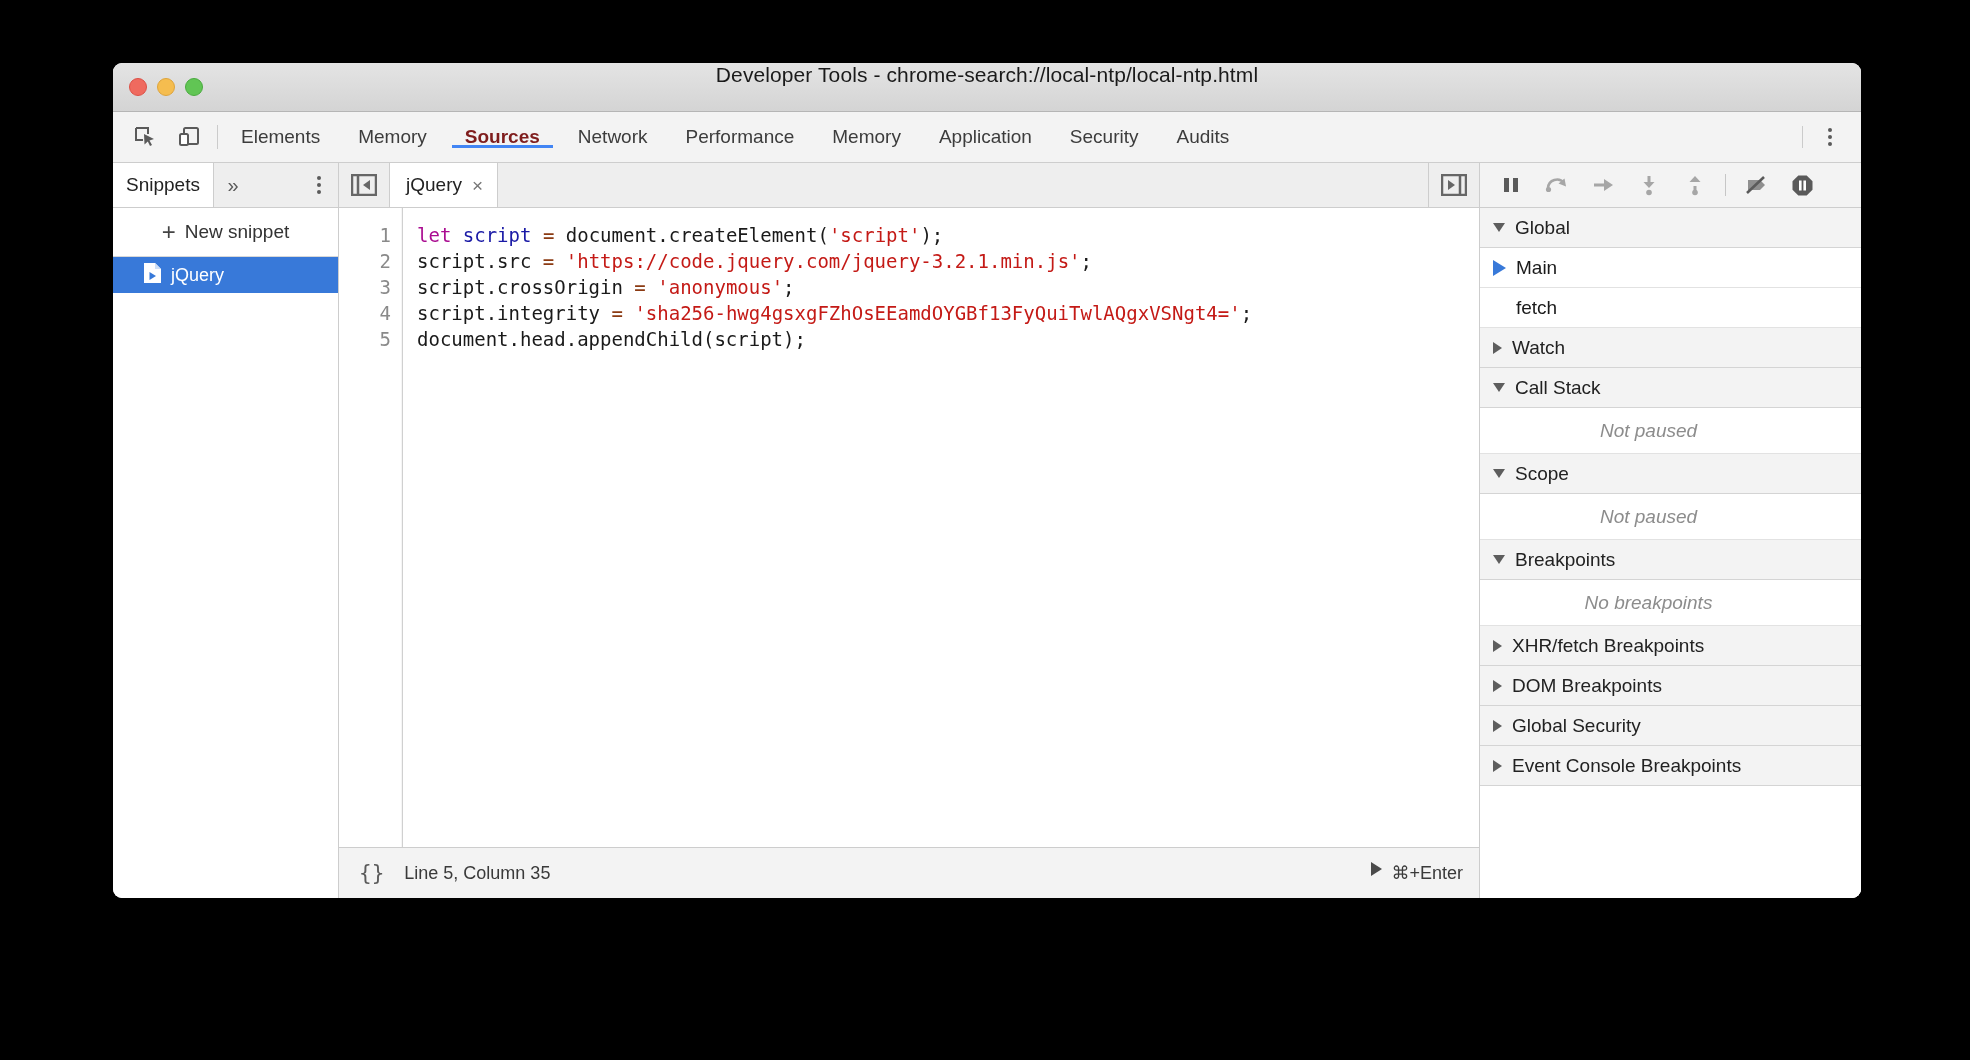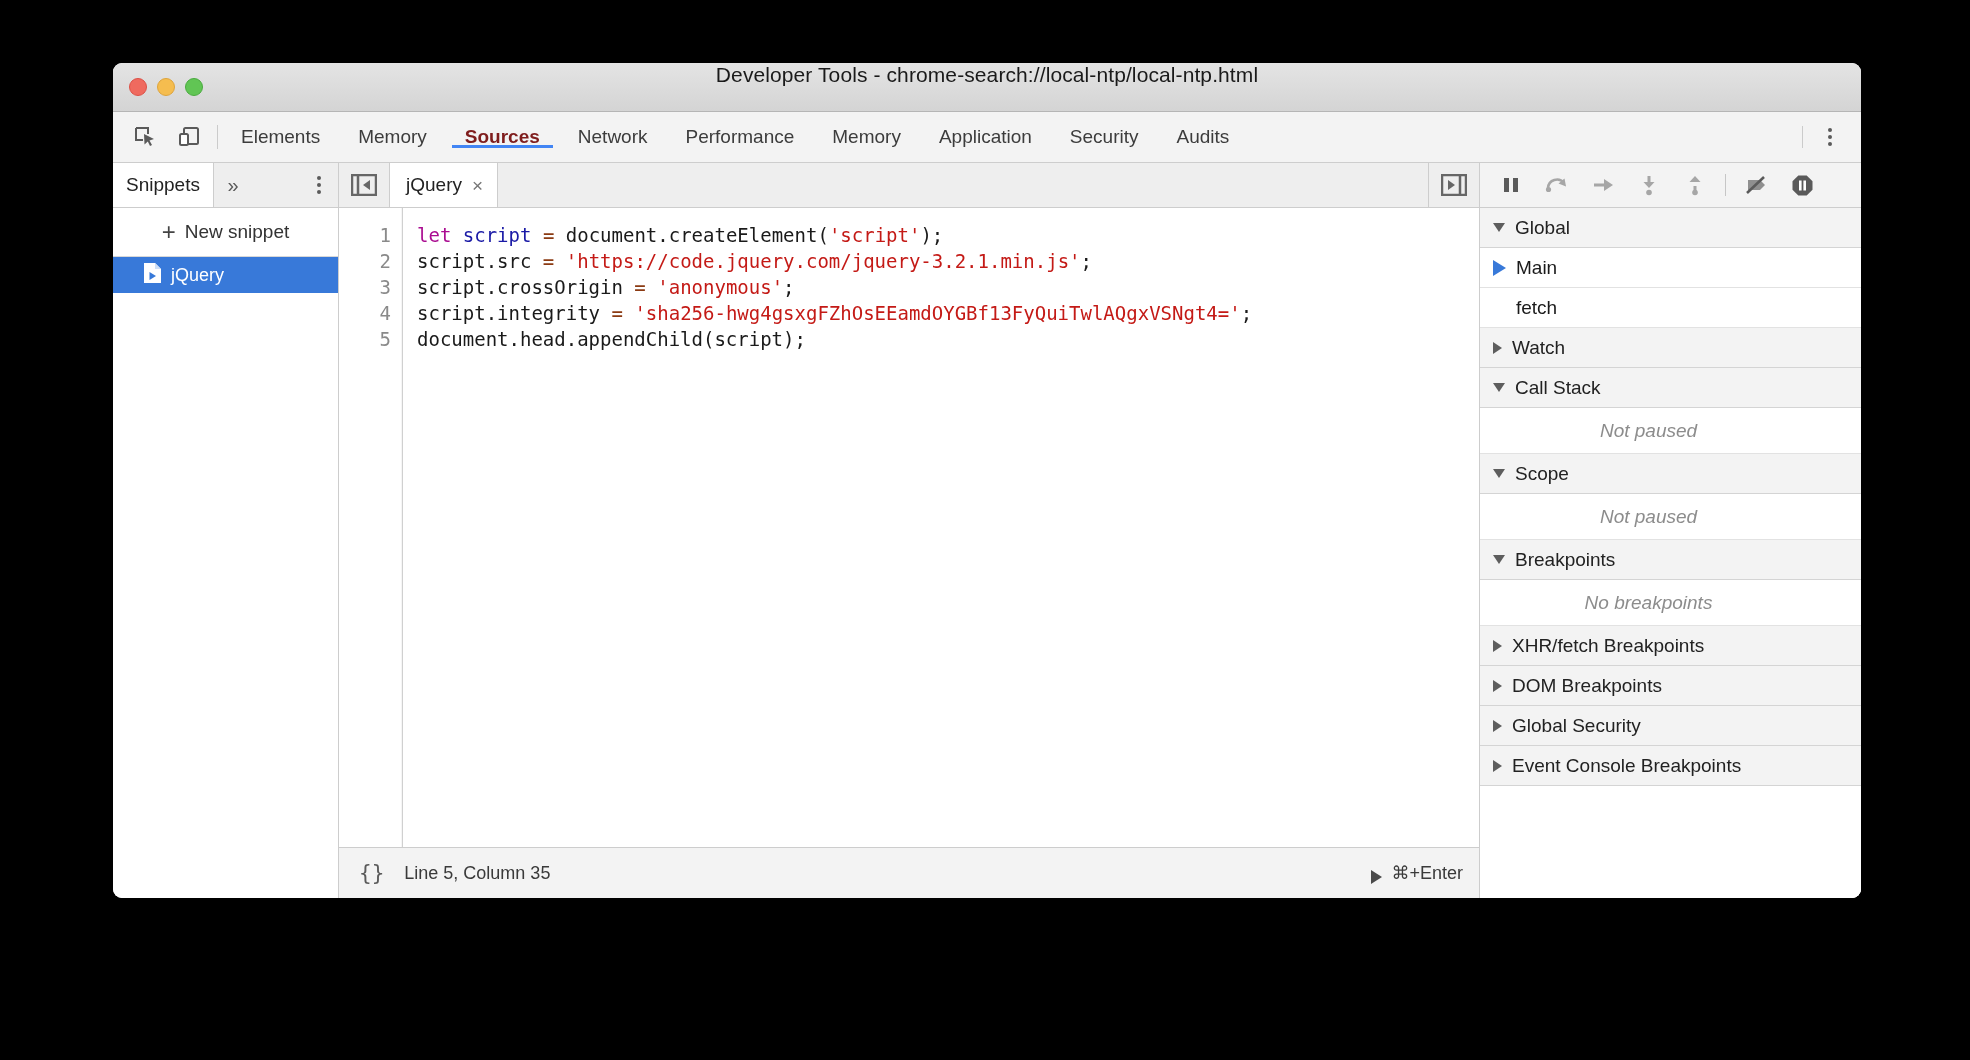--- a/index.html
+++ b/index.html
@@ -304,21 +304,21 @@
     color: #5a5a5a;
     padding: 2px 6px;
   }
   .cursor-pos {
     font-size: 18px;
     color: #3a3a3a;
   }
   .run-hint {
     margin-left: auto;
     display: flex;
-    align-items: flex-end;
+    align-items: flex-start;
     gap: 9px;
     font-size: 18px;
     color: #3a3a3a;
   }
   .run-triangle {
     width: 0; height: 0;
     border-left: 11px solid #4a4a4a;
     border-top: 7px solid transparent;
     border-bottom: 7px solid transparent;
     display: block;

